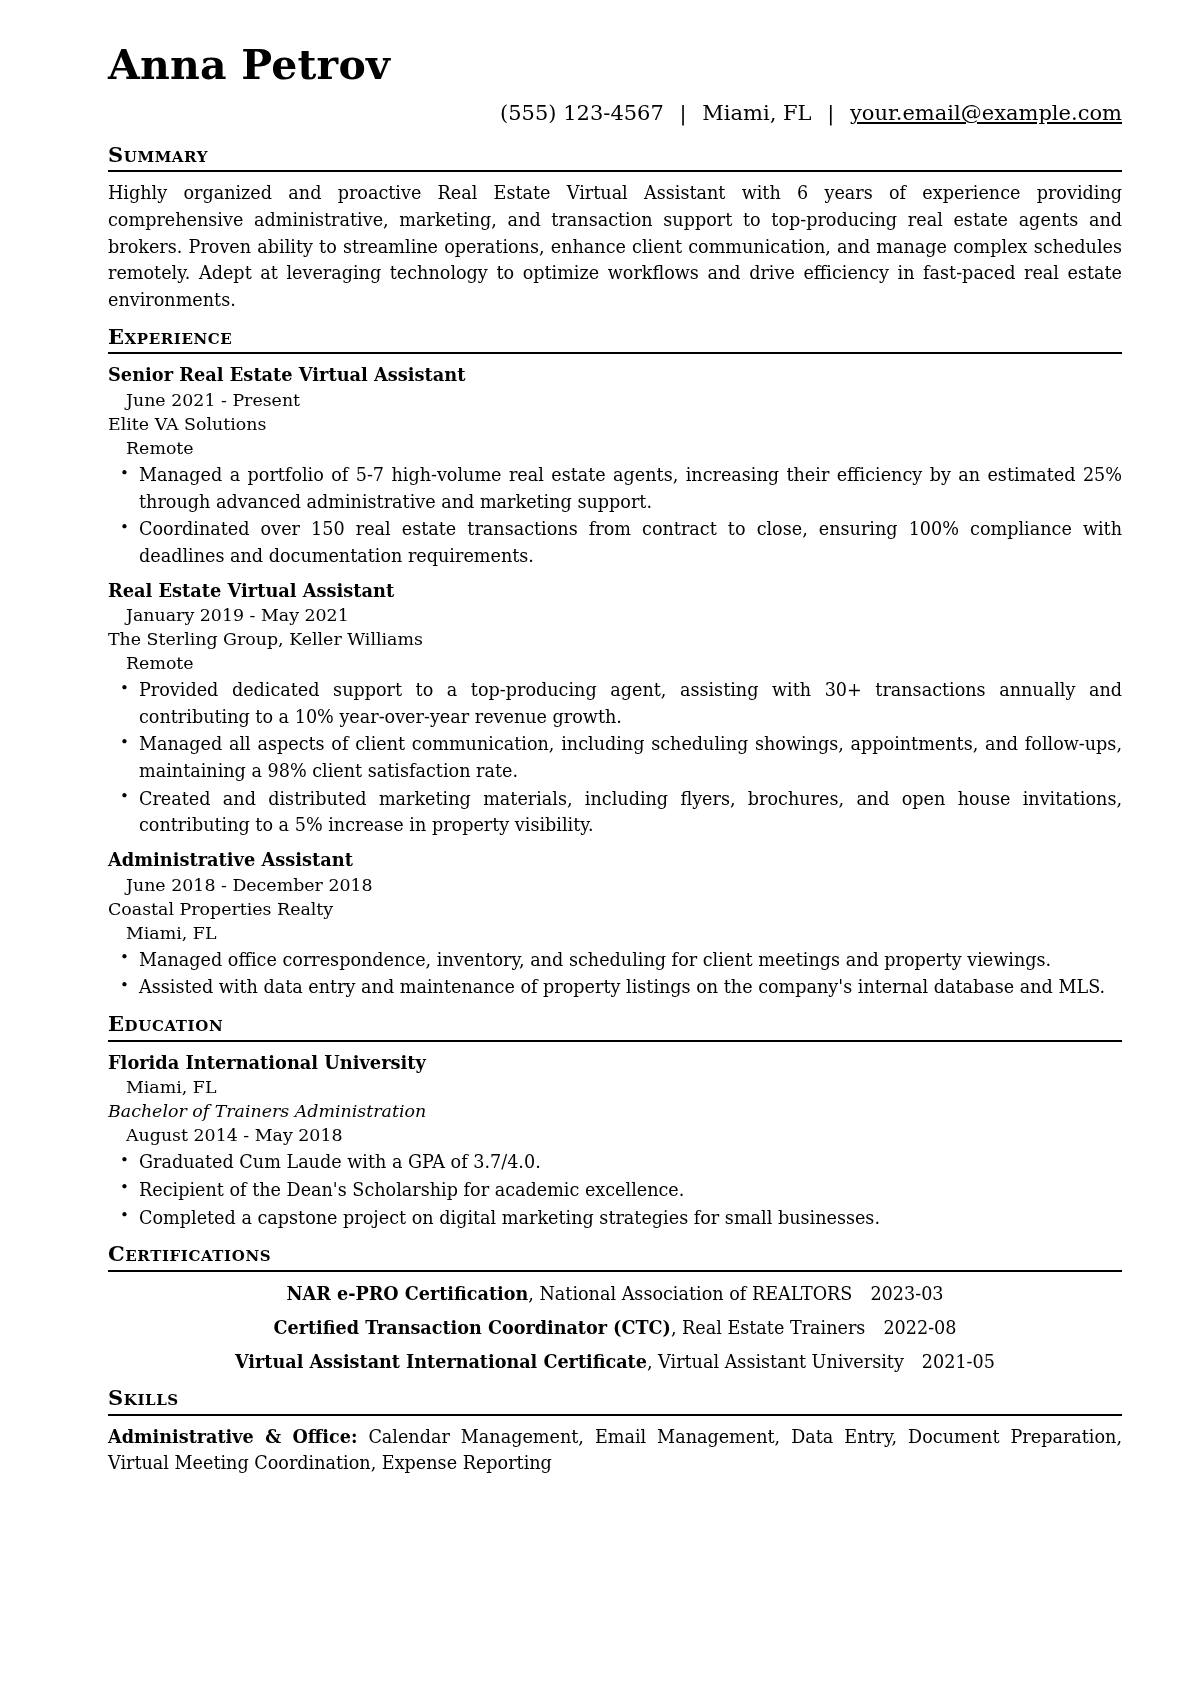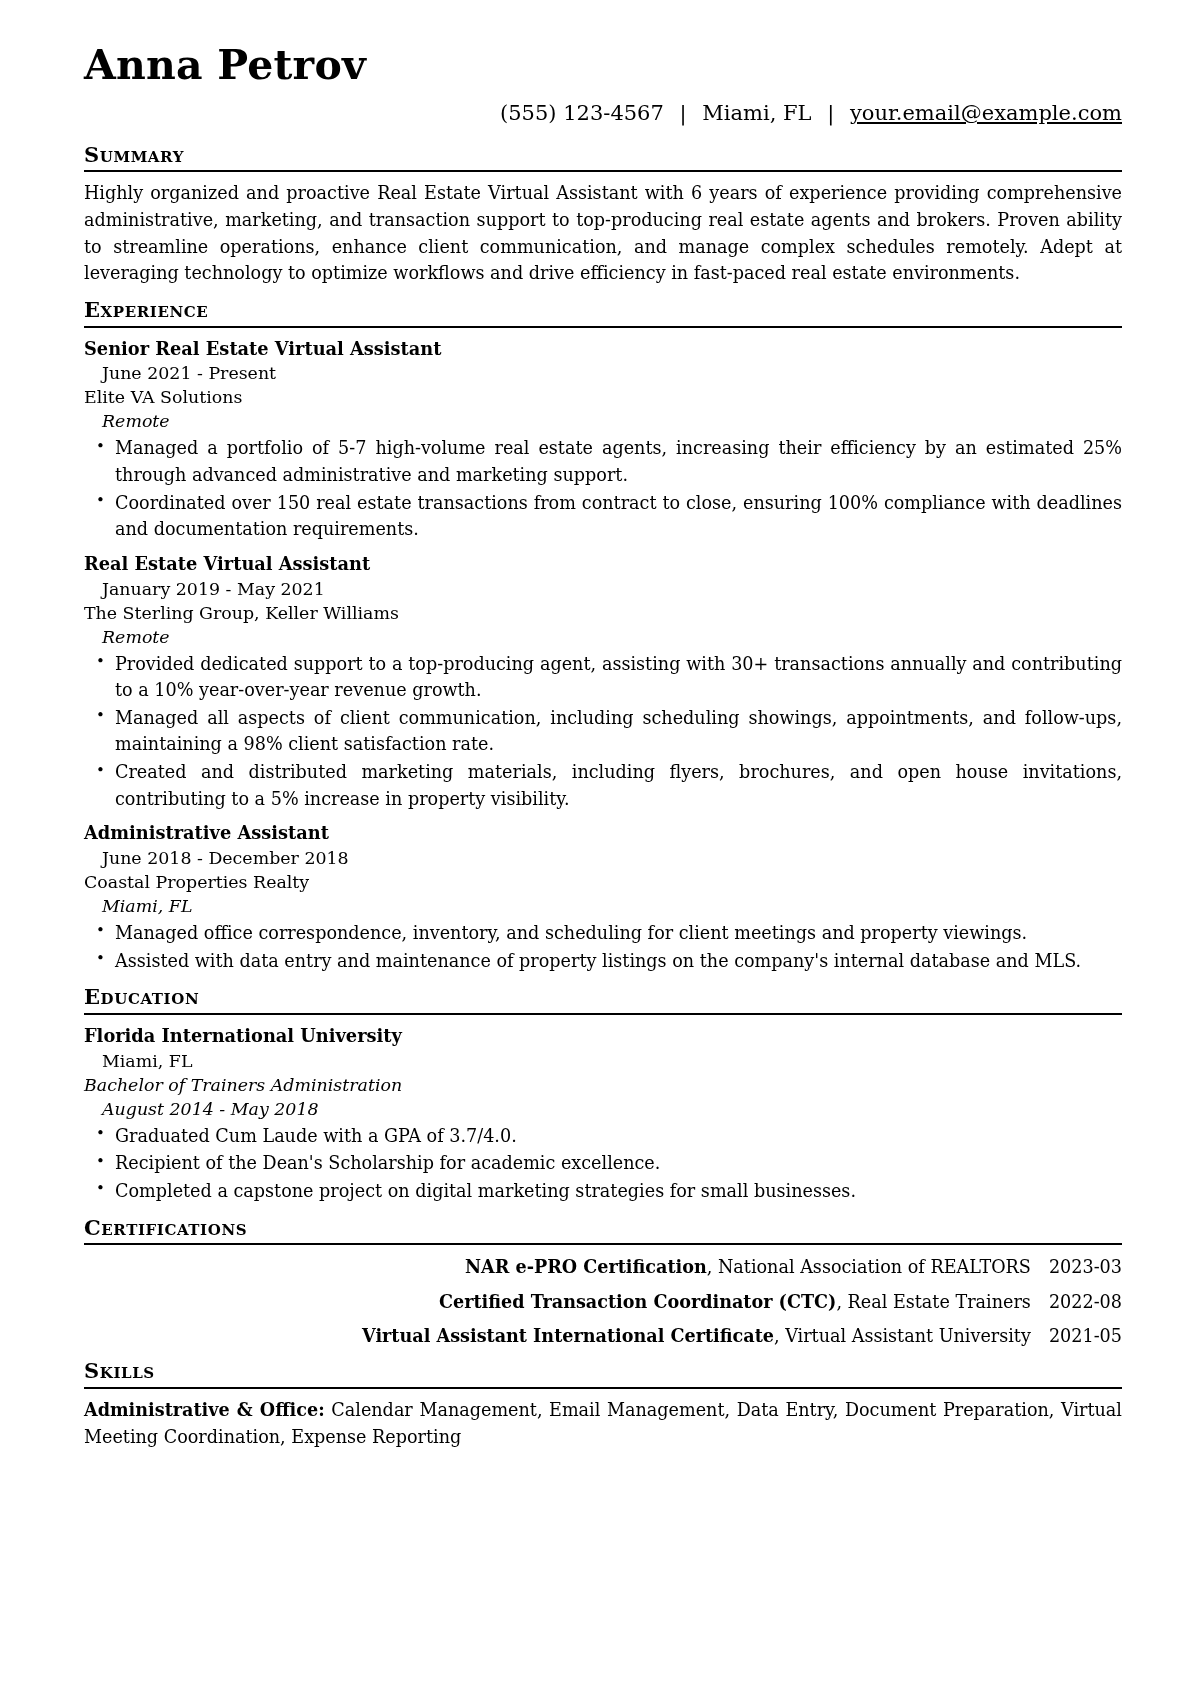--- a/index.html
+++ b/index.html
@@ -11,21 +11,21 @@
     width: 1190px;
     height: 1683px;
     font-family: "DejaVu Serif", "Liberation Serif", serif;
     color: #000000;
     -webkit-font-smoothing: antialiased;
   }
   .page {
     width: 1190px;
     height: 1630px;
     box-sizing: border-box;
-    padding: 44px 68px 0 84px;
+    padding: 44px 68px 0 108px;
     position: relative;
   }
 
   
   .name {
     font-size: 41px;
     font-weight: 700;
     letter-spacing: 0.2px;
     line-height: 1.06;
     margin: 0 0 13px 0;
@@ -96,21 +96,20 @@
   .entry-date {
     font-size: 17.4px;
     white-space: nowrap;
     padding-left: 18px;
   }
   .entry-org {
     font-size: 17.4px;
   }
   .entry-loc {
     font-size: 17.4px;
-    font-style: italic;
     white-space: nowrap;
     padding-left: 18px;
   }
   .entry-sub {
     font-size: 17.4px;
     font-style: italic;
   }
 
   
   ul.bullets {
@@ -132,21 +131,21 @@
     content: "\2022";
     position: absolute;
     left: 12px;
     top: -0.5px;
     font-size: 15px;
   }
 
   
   .cert-row {
     display: flex;
-    justify-content: flex-end;
+    justify-content: center;
     align-items: baseline;
     font-size: 17.6px;
     line-height: 1.38;
     margin-top: 10px;
   }
   .cert-row:first-of-type {
     margin-top: 3px;
   }
   .cert-name {
     font-weight: 700;

